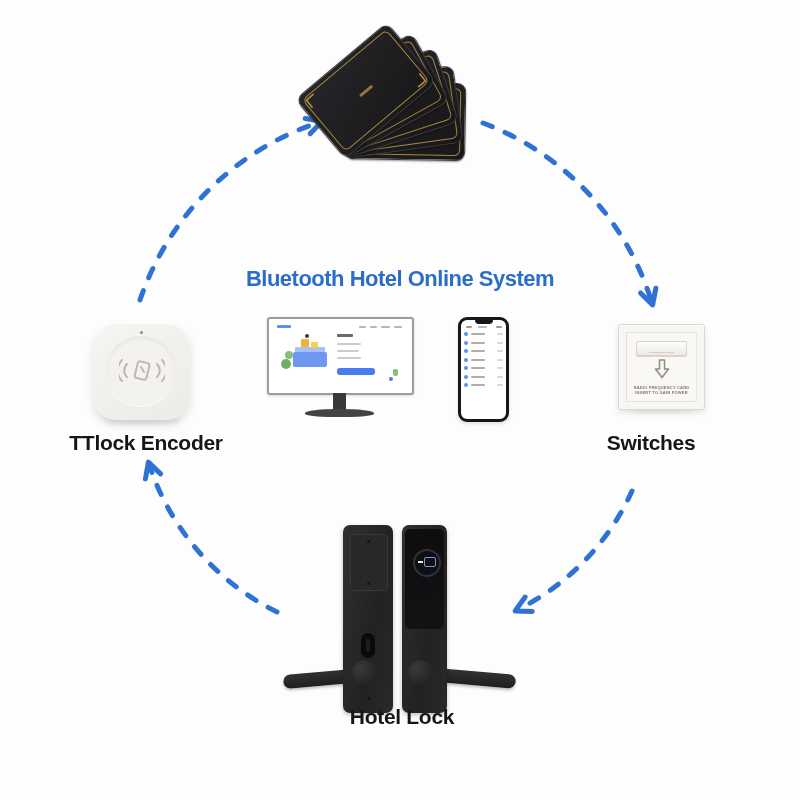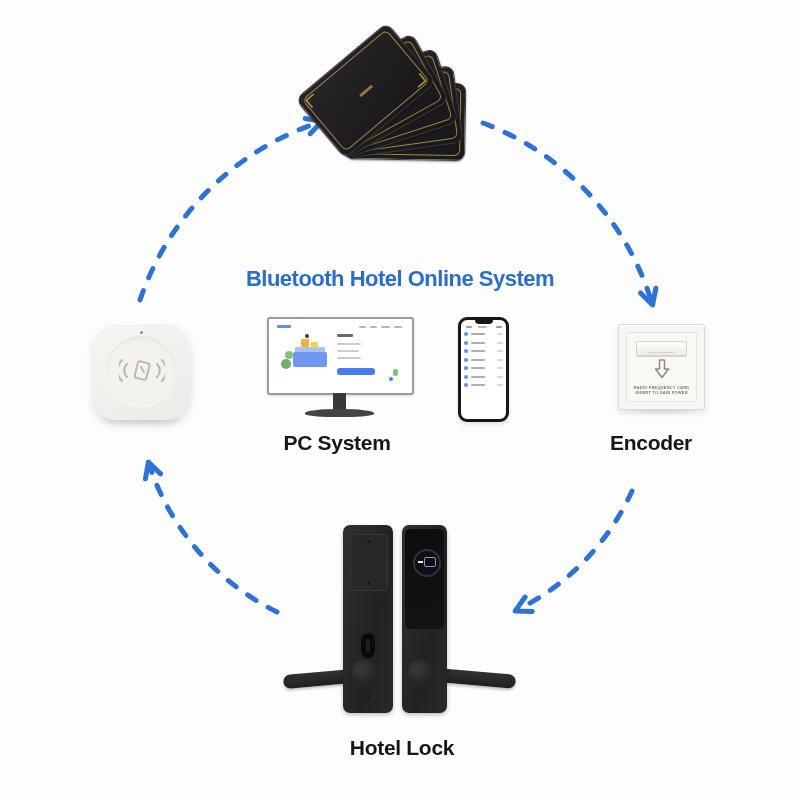--- a/index.html
+++ b/index.html
@@ -136,20 +136,21 @@
       <g fill="none" stroke="#bdb8b1" stroke-width="2" stroke-linecap="round">
         <path d="M8,10 a9,9 0 0 0 0,13"></path>
           <path d="M3,6 a15,15 0 0 0 0,21"></path>
         <path d="M38,10 a9,9 0 0 1 0,13"></path>
           <path d="M43,6 a15,15 0 0 1 0,21"></path>
         <rect x="17" y="8" width="12" height="17" rx="2.5" transform="rotate(14 23 17)"></rect>
         <path d="M22,13 l3,5"></path>
       </g>
     </svg>
   </div>
+  <div class="node-label" style="left:36px;top:431px">TTlock Encoder</div>
 
   <div class="monitor-bezel">
     <div class="scr" style="inset:2px;background:#fff">
       <div class="bar" style="left:6px;top:4px;width:14px;height:3px;background:#5b8ff0"></div>
       <div class="bar" style="right:44px;top:5px;width:7px;height:2px;background:#b5b5b5"></div>
       <div class="bar" style="right:33px;top:5px;width:7px;height:2px;background:#b5b5b5"></div>
       <div class="bar" style="right:20px;top:5px;width:9px;height:2px;background:#b5b5b5"></div>
       <div class="bar" style="right:8px;top:5px;width:8px;height:2px;background:#b5b5b5"></div>
       <div class="dot" style="left:14px;top:30px;width:8px;height:8px;background:#82c17a"></div>
       <div class="dot" style="left:10px;top:38px;width:10px;height:10px;background:#6fae66"></div>
@@ -162,21 +163,20 @@
       <div class="bar" style="left:66px;top:22px;width:24px;height:2px;background:#cccccc"></div>
       <div class="bar" style="left:66px;top:29px;width:22px;height:2px;background:#cccccc"></div>
       <div class="bar" style="left:66px;top:36px;width:24px;height:2px;background:#cccccc"></div>
       <div class="bar" style="left:66px;top:47px;width:38px;height:7px;background:var(--accent,#4a7cf0);border-radius:3px"></div>
       <div class="dot" style="left:118px;top:56px;width:4px;height:4px;background:var(--accent,#4a7cf0)"></div>
       <div class="dot" style="left:122px;top:48px;width:5px;height:7px;background:#82c17a;border-radius:2px"></div>
     </div>
   </div>
   <div class="monitor-neck"></div>
   <div class="monitor-base"></div>
-  <div class="node-label" style="left:227px;top:431px">PC System</div>
 
   <div class="phone">
     <div class="notch"></div>
     <div class="bar" style="left:5px;top:6px;width:6px;height:2px;background:#999"></div>
     <div class="bar" style="left:17px;top:6px;width:9px;height:2px;background:#bbb"></div>
     <div class="bar" style="right:4px;top:6px;width:6px;height:2px;background:#999"></div>
     <div class="rows">
       <div class="row">
           <span class="ic"></span>
           <span class="t1"></span>
@@ -224,21 +224,21 @@
       <svg width="16" height="20" viewBox="0 0 16 20">
         <path d="M5.5,1 h5 v9 h4 L8,18.5 1.5,10 h4 Z" fill="none" stroke="#8f8b84" stroke-width="1.5" stroke-linejoin="round"></path>
       </svg>
       <div class="inst">
         <div>RADIO FREQUENCY CARD</div>
         <div>INSERT TO GAIN POWER</div>
       </div>
     </div>
   </div>
   <div class="node-label" style="left:541px;top:431px">
-    <div>Encoder</div>
+    <div>Switches</div>
   </div>
 
   <div class="handle left"></div>
   <div class="handle right"></div>
   <div class="lockpanel back">
     <div class="battcover">
       <div class="screw" style="left:16px;top:5px"></div>
       <div class="screw" style="left:16px;bottom:5px"></div>
     </div>
     <div class="keyhole">
@@ -249,15 +249,15 @@
   <div class="lockpanel front">
     <div class="lockscreen">
       <div class="reader">
         <div class="dash"></div>
         <div class="cardic"></div>
       </div>
     </div>
   </div>
   <div class="hub" style="left:352px"></div>
   <div class="hub" style="left:408px"></div>
-  <div class="node-label" style="left:292px;top:736px">Hotel Lock</div>
+  <div class="node-label" style="left:292px;top:705px">Hotel Lock</div>
 
 </div>
 
 </body></html>

